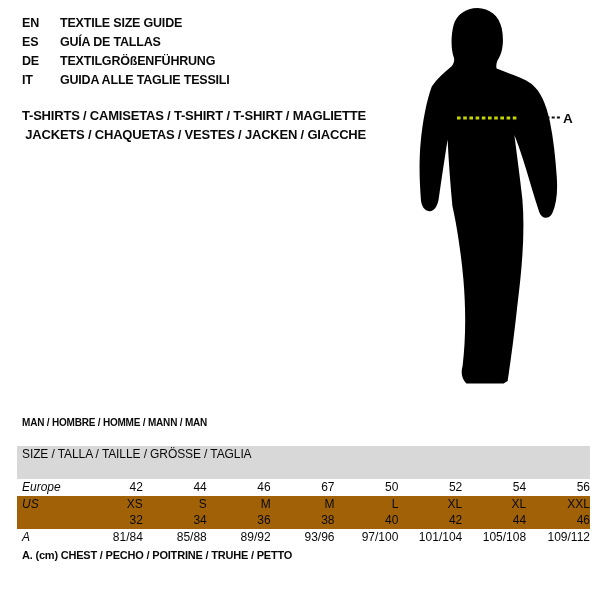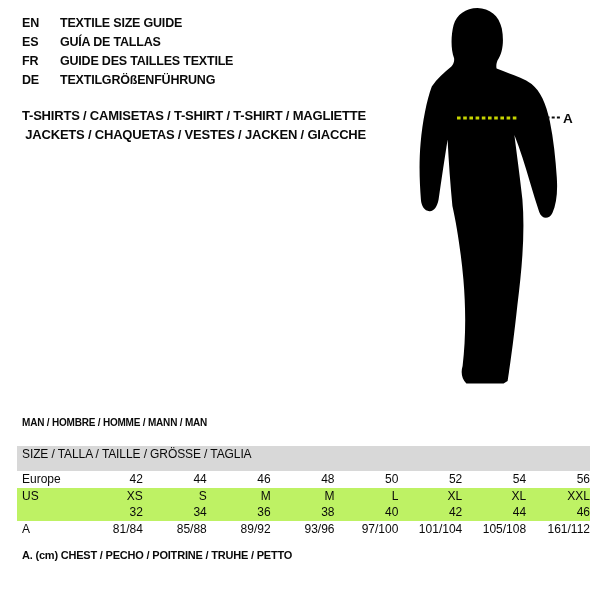--- a/index.html
+++ b/index.html
@@ -17,49 +17,49 @@
   
   .categories{position:absolute;left:22px;top:106px;line-height:19px;
     font-size:13px;font-weight:bold;letter-spacing:-0.2px;white-space:nowrap;text-align:right;}
   
   .figure-wrap{position:absolute;left:400px;top:0;width:200px;height:400px;}
   
   .man-line{position:absolute;left:22px;top:417px;font-size:10px;font-weight:bold;
     letter-spacing:-0.2px;white-space:nowrap;}
   
   .size-table{position:absolute;left:17px;top:446px;width:573px;font-size:12px;}
-  .thead{background:#d8d8d8;height:25px;line-height:16.5px;padding-left:5px;
+  .thead{background:#d8d8d8;height:33px;line-height:16.5px;padding-left:5px;
     font-size:12px;letter-spacing:-0.1px;}
   .tr{display:flex;height:16.5px;line-height:16.5px;}
-  .tr.shaded{background:#bef264;}
-  .tl{width:62px;padding-left:5px;box-sizing:border-box;text-align:left;}
+  .tr.shaded{background:#a16207;}
+  .tl{width:62px;padding-left:5px;box-sizing:border-box;text-align:left;font-style:italic;}
   .td{flex:1;text-align:right;}
   
   .footnote{position:absolute;left:22px;top:549px;font-size:11px;font-weight:bold;
     letter-spacing:-0.2px;white-space:nowrap;}
 </style>
 </head>
 <body>
 
 <div class="lang-list">
   <div class="lang-row">
     <span class="lang-code">EN</span>
     <span class="lang-label">TEXTILE SIZE GUIDE</span>
   </div>
   <div class="lang-row">
     <span class="lang-code">ES</span>
     <span class="lang-label">GUÍA DE TALLAS</span>
   </div>
   <div class="lang-row">
-    <span class="lang-code">FR</span>
-    <span class="lang-label">GUIDE DES TAILLES TEXTILE</span>
+    <span class="lang-code">DE</span>
+    <span class="lang-label">TEXTILGRÖßENFÜHRUNG</span>
   </div>
   <div class="lang-row">
-    <span class="lang-code">DE</span>
-    <span class="lang-label">TEXTILGRÖßENFÜHRUNG</span>
+    <span class="lang-code">IT</span>
+    <span class="lang-label">GUIDA ALLE TAGLIE TESSILI</span>
   </div>
 </div>
 
 <div class="categories">
   <div>T-SHIRTS / CAMISETAS / T-SHIRT / T-SHIRT / MAGLIETTE</div>
   <div>JACKETS / CHAQUETAS / VESTES / JACKEN / GIACCHE</div>
 </div>
 
 <div class="figure-wrap">
   <svg width="200" height="400" viewBox="400 0 200 400">
@@ -100,21 +100,21 @@
 
 <div class="man-line">MAN / HOMBRE / HOMME / MANN / MAN</div>
 
 <div class="size-table">
   <div class="thead">SIZE / TALLA / TAILLE / GRÖSSE / TAGLIA</div>
   <div class="tr">
     <div class="tl">Europe</div>
     <div class="td">42</div>
     <div class="td">44</div>
     <div class="td">46</div>
-    <div class="td">48</div>
+    <div class="td">67</div>
     <div class="td">50</div>
     <div class="td">52</div>
     <div class="td">54</div>
     <div class="td">56</div>
   </div>
   <div class="tr shaded">
     <div class="tl">US</div>
     <div class="td">XS</div>
     <div class="td">S</div>
     <div class="td">M</div>
@@ -137,17 +137,17 @@
   </div>
   <div class="tr">
     <div class="tl">A</div>
     <div class="td">81/84</div>
     <div class="td">85/88</div>
     <div class="td">89/92</div>
     <div class="td">93/96</div>
     <div class="td">97/100</div>
     <div class="td">101/104</div>
     <div class="td">105/108</div>
-    <div class="td">161/112</div>
+    <div class="td">109/112</div>
   </div>
 </div>
 
 <div class="footnote">A. (cm) CHEST / PECHO / POITRINE / TRUHE / PETTO</div>
 
 </body></html>

